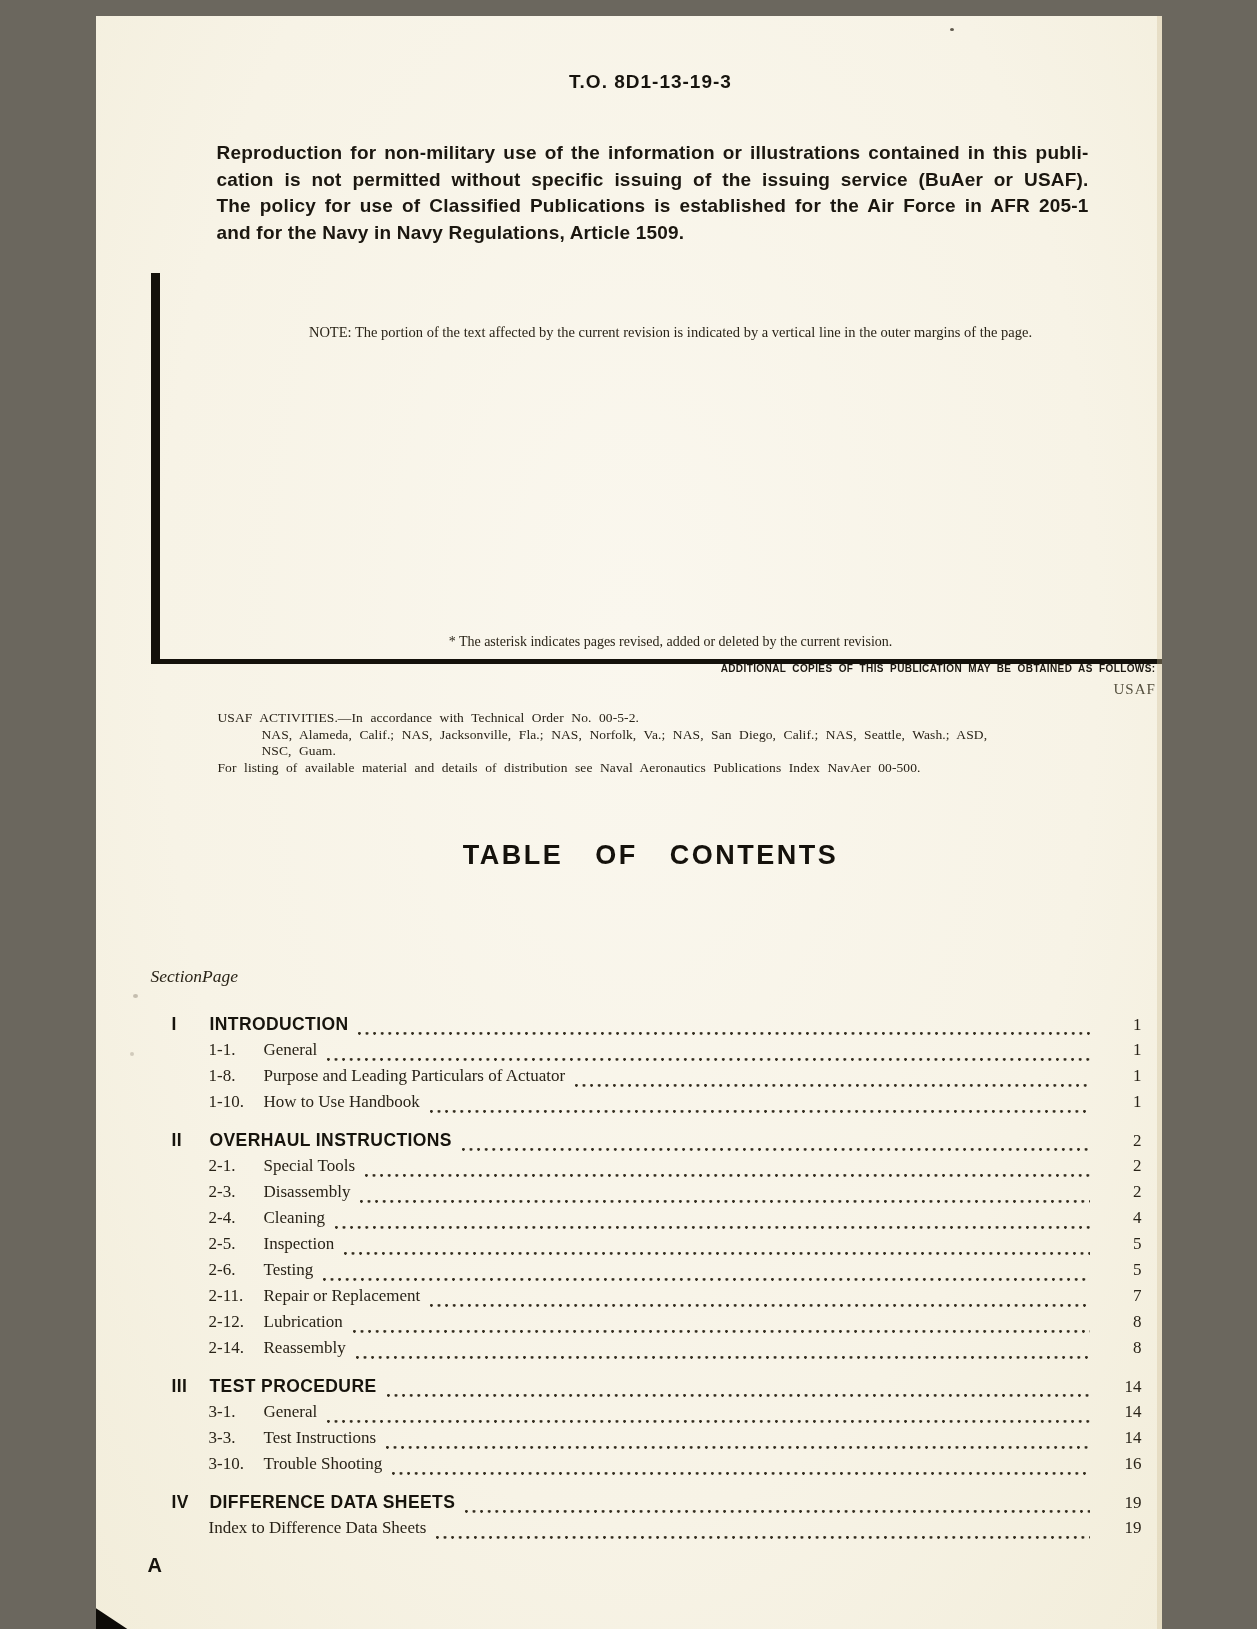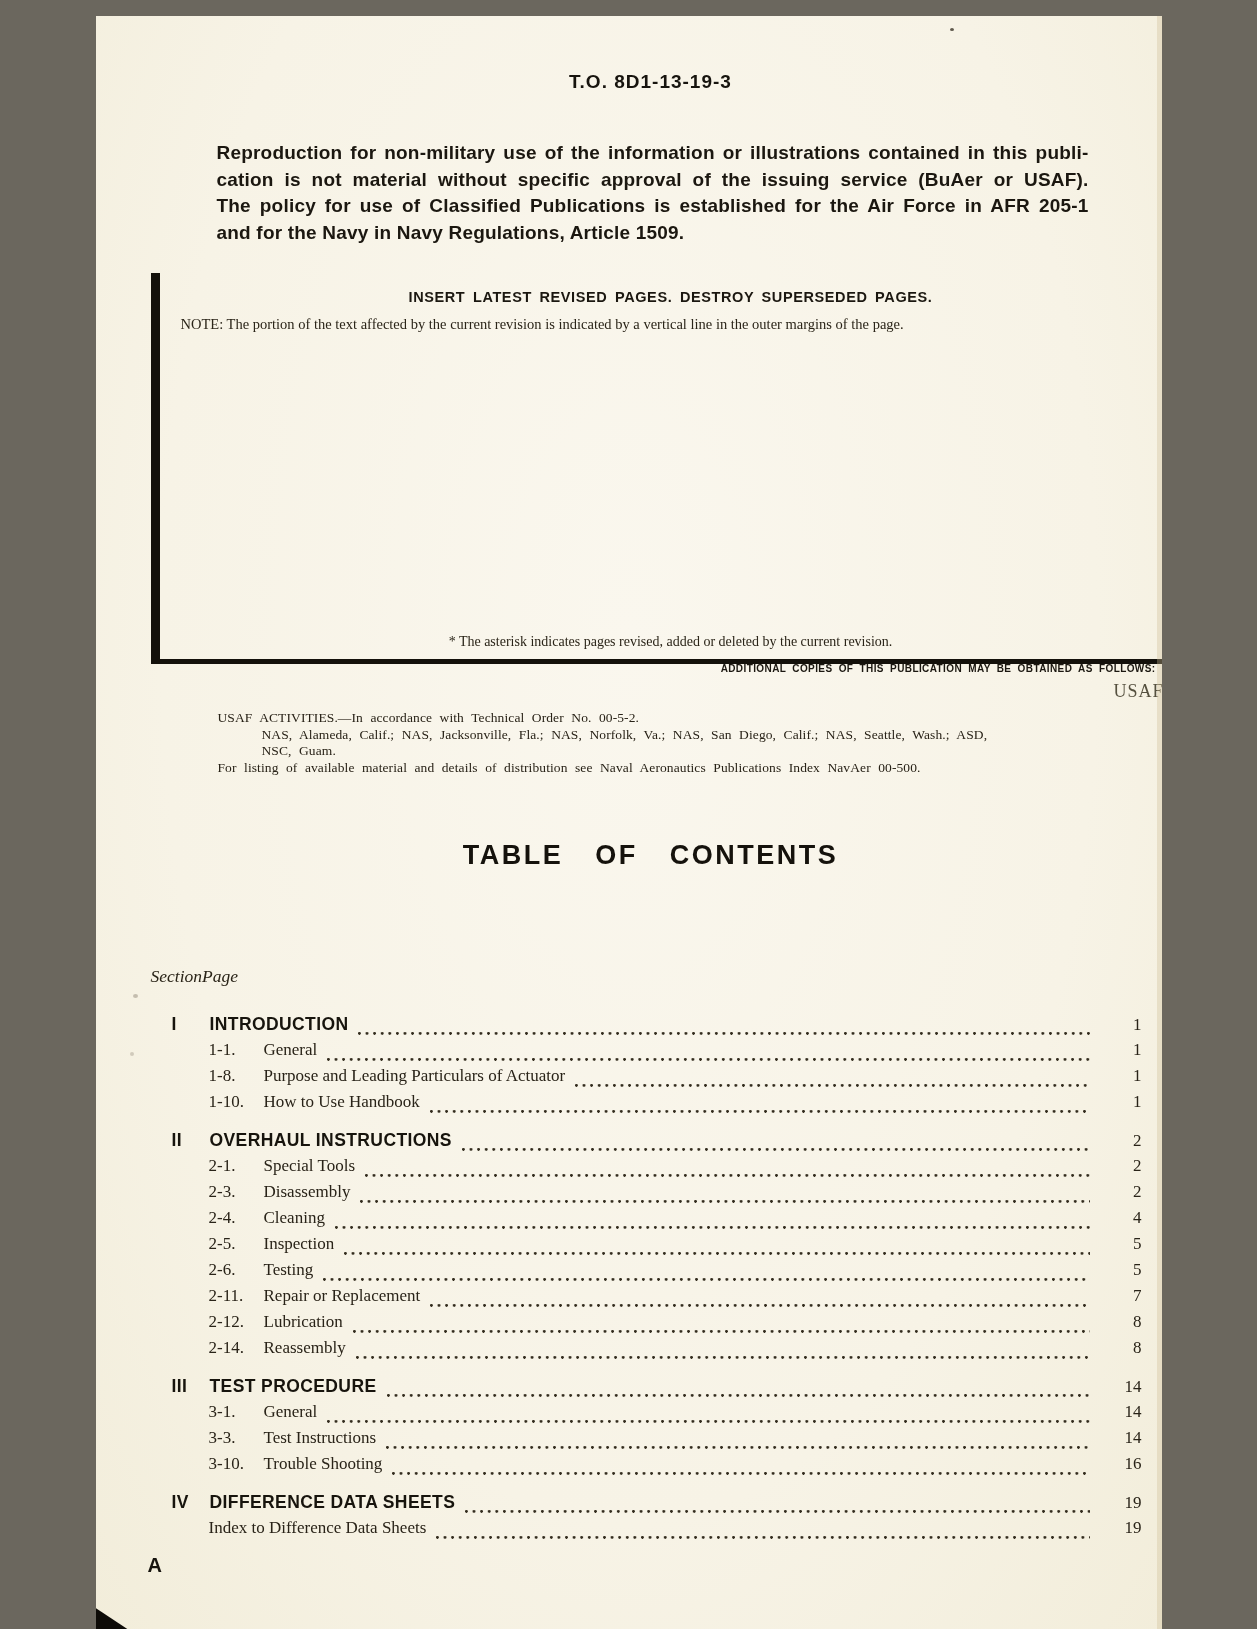--- a/index.html
+++ b/index.html
@@ -26,29 +26,29 @@
   .rp-right{position:absolute;right:0;top:11px;bottom:0;width:9px;background:#14110b;}
   .rp-bottom{position:absolute;left:0;right:0;bottom:0;height:5px;background:#14110b;}
   .rp-titlerow{position:absolute;left:0;right:0;top:0;height:25px;display:flex;align-items:center;}
   .rp-rule{height:4px;background:#14110b;}
   .rp-rule.l{flex:1;}
   .rp-rule.r{flex:1.18;}
   .rp-title{padding:0 14px;font-family:"Liberation Sans",sans-serif;font-weight:bold;
     font-size:17.5px;letter-spacing:1px;color:#16130c;white-space:nowrap;}
   .rp-insert{position:absolute;left:0;right:0;top:29px;text-align:center;
     font-family:"Liberation Sans",sans-serif;font-weight:bold;font-size:14.5px;letter-spacing:.6px;word-spacing:3px;color:#1b1710;}
-  .rp-note{position:absolute;left:30px;right:30px;top:56px;
+  .rp-note{position:absolute;left:30px;right:30px;top:64px;text-align:center;
     font-size:14.5px;color:#2a2418;}
   .rp-asterisk{position:absolute;left:0;right:0;bottom:14px;text-align:center;
     font-size:14px;color:#2a2418;}
 
   
   .addl-heading{position:absolute;left:55px;top:647px;width:1005px;text-align:right;
     font-family:"Liberation Sans",sans-serif;font-weight:bold;font-size:10px;letter-spacing:.4px;word-spacing:3px;color:#1b1710;}
-  .usaf-stamp{position:absolute;left:1018px;top:665px;font-size:18px;letter-spacing:1px;color:#55503f;}
+  .usaf-stamp{position:absolute;left:1018px;top:665px;font-size:15px;letter-spacing:1px;color:#55503f;}
   .distribution{position:absolute;left:122px;top:694px;width:872px;
     font-size:13.5px;line-height:16.5px;color:#282217;word-spacing:4px;letter-spacing:.1px;}
   .dist-line{white-space:nowrap;}
   .dist-line.ind{padding-left:44px;}
 
   
   .toc-title{position:absolute;left:55px;top:824px;width:1000px;text-align:center;
     font-family:"Liberation Sans",sans-serif;font-weight:bold;font-size:27px;
     letter-spacing:2.5px;word-spacing:22px;color:#15120c;}
   .toc-head{position:absolute;left:55px;top:950px;width:1003px;display:flex;justify-content:flex-start;
@@ -90,30 +90,29 @@
 </style>
 </head>
 <body>
 
 <div class="page">
 
   <div class="to-header">T.O. 8D1-13-19-3</div>
 
   <div class="notice">
       <div class="notice-line just">Reproduction for non-military use of the information or illustrations contained in this publi-</div>
-      <div class="notice-line just">cation is not material without specific approval of the issuing service (BuAer or USAF).</div>
+      <div class="notice-line just">cation is not permitted without specific issuing of the issuing service (BuAer or USAF).</div>
       <div class="notice-line just">The policy for use of Classified Publications is established for the Air Force in AFR 205-1</div>
       <div class="notice-line">and for the Navy in Navy Regulations, Article 1509.</div>
     </div>
 
   <div class="rpbox">
     <div class="rp-left"></div>
     <div class="rp-right"></div>
     <div class="rp-bottom"></div>
-    <div class="rp-insert">INSERT LATEST REVISED PAGES.  DESTROY SUPERSEDED PAGES.</div>
     <div class="rp-note">NOTE: The portion of the text affected by the current revision is indicated by a vertical line in the outer margins of the page.</div>
     <div class="rp-asterisk">* The asterisk indicates pages revised, added or deleted by the current revision.</div>
   </div>
 
   <div class="addl-heading">ADDITIONAL COPIES OF THIS PUBLICATION MAY BE OBTAINED AS FOLLOWS:</div>
   <div class="usaf-stamp">USAF</div>
   <div class="distribution">
       <div class="dist-line">USAF ACTIVITIES.—In accordance with Technical Order No. 00-5-2.</div>
       <div class="dist-line ind">NAS, Alameda, Calif.; NAS, Jacksonville, Fla.; NAS, Norfolk, Va.; NAS, San Diego, Calif.; NAS, Seattle, Wash.; ASD,</div>
       <div class="dist-line ind">NSC, Guam.</div>

